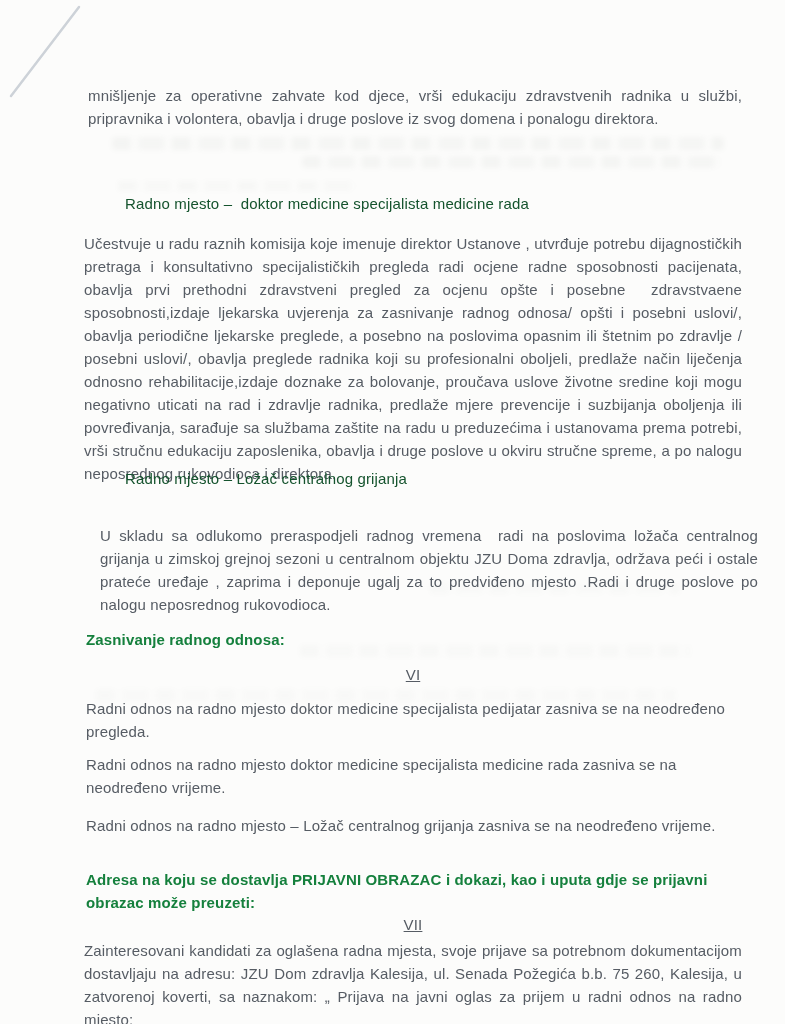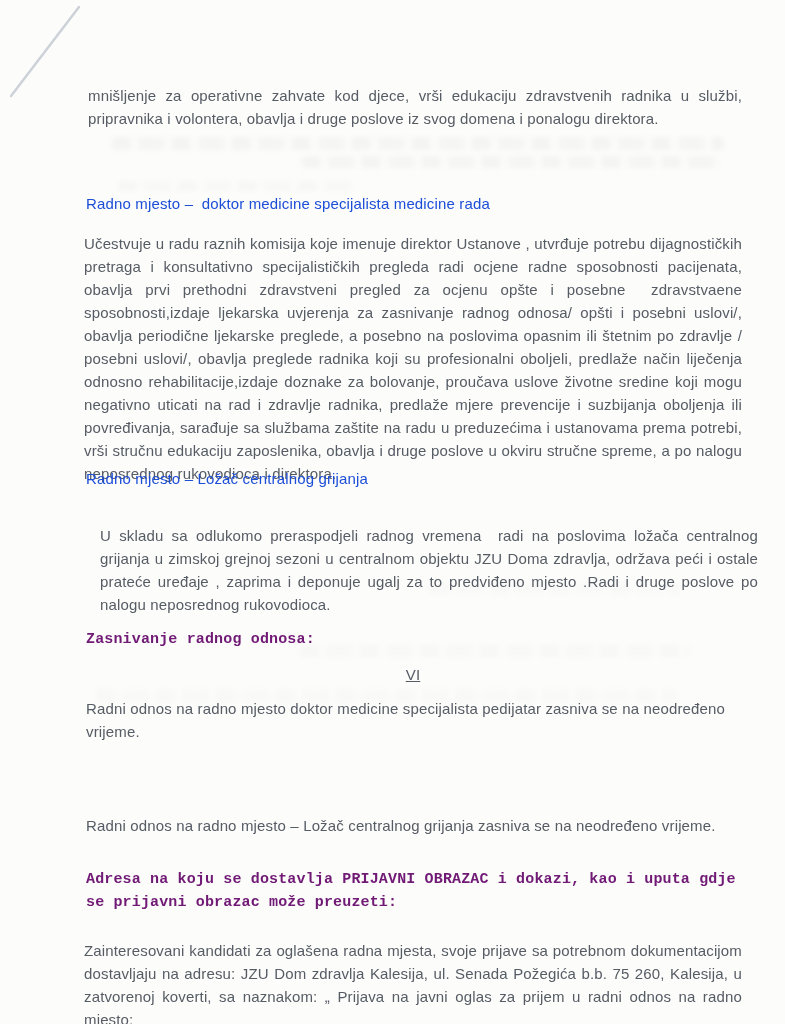--- a/index.html
+++ b/index.html
@@ -21,24 +21,23 @@
     position: absolute;
     font-size: 15px;
     line-height: 23px;
     letter-spacing: 0.15px;
     margin: 0;
     white-space: pre-wrap;
   }
   .justify { text-align: justify; }
   .bold {
     font-weight: 700;
-    color: #701a75;
-    font-family: Liberation Mono, monospace;
+    color: #15803d;
   }
-  .jobtitle { color: #1d4ed8; }
+  .jobtitle { color: #14532d; margin-left: 39px; }
   .center { text-align: center; text-decoration: underline; }
   .crease {
     position: absolute;
     top: 0;
     left: 0;
     pointer-events: none;
   }
   .ghost {
     position: absolute;
     background: repeating-linear-gradient(
@@ -76,23 +75,25 @@
   <p class="block justify" style="top:232px; left:84px; width:658px;">Učestvuje u radu raznih komisija koje imenuje direktor Ustanove , utvrđuje potrebu dijagnostičkih pretraga i konsultativno specijalističkih pregleda radi ocjene radne sposobnosti pacijenata, obavlja prvi prethodni zdravstveni pregled za ocjenu opšte i posebne  zdravstvaene sposobnosti,izdaje ljekarska uvjerenja za zasnivanje radnog odnosa/ opšti i posebni uslovi/, obavlja periodične ljekarske preglede, a posebno na poslovima opasnim ili štetnim po zdravlje / posebni uslovi/, obavlja preglede radnika koji su profesionalni oboljeli, predlaže način liječenja odnosno rehabilitacije,izdaje doznake za bolovanje, proučava uslove životne sredine koji mogu negativno uticati na rad i zdravlje radnika, predlaže mjere prevencije i suzbijanja oboljenja ili povređivanja, sarađuje sa službama zaštite na radu u preduzećima i ustanovama prema potrebi, vrši stručnu edukaciju zaposlenika, obavlja i druge poslove u okviru stručne spreme, a po nalogu neposrednog rukovodioca i direktora.</p>
 
   <p class="block jobtitle" style="top:467px; left:86px; width:650px;">Radno mjesto – Ložač centralnog grijanja</p>
 
   <p class="block justify" style="top:524px; left:100px; width:658px;">U skladu sa odlukomo preraspodjeli radnog vremena  radi na poslovima ložača centralnog grijanja u zimskoj grejnoj sezoni u centralnom objektu JZU Doma zdravlja, održava peći i ostale prateće uređaje , zaprima i deponuje ugalj za to predviđeno mjesto .Radi i druge poslove po nalogu neposrednog rukovodioca.</p>
 
   <p class="block bold" style="top:628px; left:86px; width:650px;">Zasnivanje radnog odnosa:</p>
 
   <p class="block center" style="top:663px; left:84px; width:658px;">VI</p>
 
-  <p class="block" style="top:697px; left:86px; width:648px;">Radni odnos na radno mjesto doktor medicine specijalista pedijatar zasniva se na neodređeno vrijeme.</p>
+  <p class="block" style="top:697px; left:86px; width:648px;">Radni odnos na radno mjesto doktor medicine specijalista pedijatar zasniva se na neodređeno pregleda.</p>
 
+  <p class="block" style="top:753px; left:86px; width:600px;">Radni odnos na radno mjesto doktor medicine specijalista medicine rada zasniva se na neodređeno vrijeme.</p>
 
   <p class="block bold" style="top:868px; left:86px; width:658px;">Adresa na koju se dostavlja PRIJAVNI OBRAZAC i dokazi, kao i uputa gdje se prijavni obrazac može preuzeti:</p>
 
   <p class="block" style="top:814px; left:86px; width:655px;">Radni odnos na radno mjesto – Ložač centralnog grijanja zasniva se na neodređeno vrijeme.</p>
 
+  <p class="block center" style="top:913px; left:84px; width:658px;">VII</p>
 
   <p class="block justify" style="top:939px; left:84px; width:658px;">Zainteresovani kandidati za oglašena radna mjesta, svoje prijave sa potrebnom dokumentacijom dostavljaju na adresu: JZU Dom zdravlja Kalesija, ul. Senada Požegića b.b. 75 260, Kalesija, u zatvorenoj koverti, sa naznakom: „ Prijava na javni oglas za prijem u radni odnos na radno mjesto:</p>
 
 </div>
 
 </body></html>

